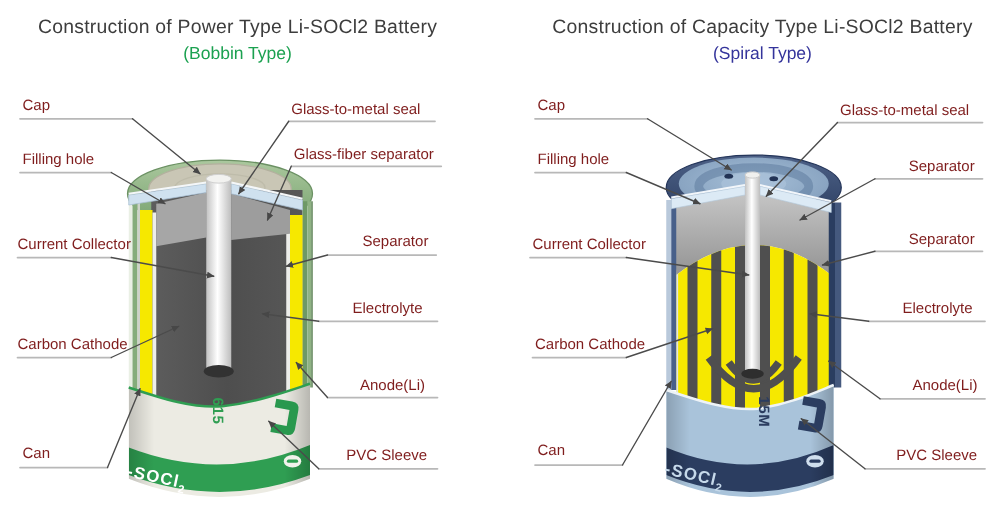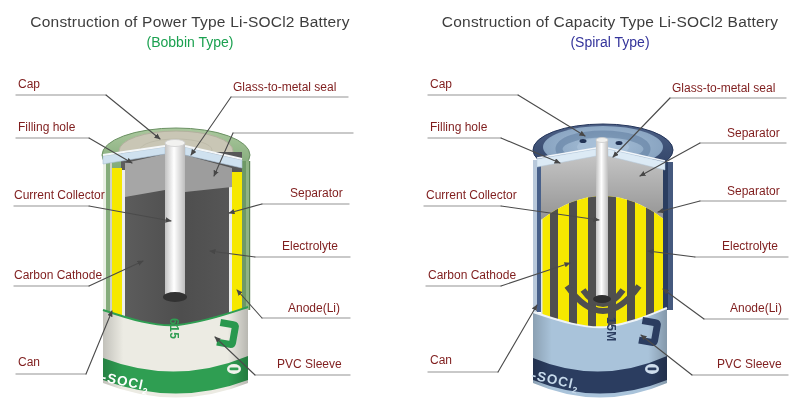--- a/index.html
+++ b/index.html
@@ -230,20 +230,21 @@
 <div class="subtitle sub-green" style="left:-10px;top:34px">(Bobbin Type)</div>
 <div class="title" style="left:410px;top:13px">Construction of Capacity Type Li-SOCl2 Battery</div>
 <div class="subtitle sub-blue" style="left:410px;top:34px">(Spiral Type)</div>
 
 <div class="lbl" style="left:18px;top:77px">Cap</div>
 <div class="lbl" style="left:18px;top:120px">Filling hole</div>
 <div class="lbl" style="left:14px;top:188px">Current Collector</div>
 <div class="lbl" style="left:14px;top:268px">Carbon Cathode</div>
 <div class="lbl" style="left:18px;top:355px">Can</div>
 <div class="lbl" style="left:233px;top:80px">Glass-to-metal seal</div>
+<div class="lbl" style="left:235px;top:116px">Glass-fiber separator</div>
 <div class="lbl" style="left:290px;top:186px">Separator</div>
 <div class="lbl" style="left:282px;top:239px">Electrolyte</div>
 <div class="lbl" style="left:288px;top:301px">Anode(Li)</div>
 <div class="lbl" style="left:277px;top:357px">PVC Sleeve</div>
 
 <div class="lbl" style="left:430px;top:77px">Cap</div>
 <div class="lbl" style="left:430px;top:120px">Filling hole</div>
 <div class="lbl" style="left:426px;top:188px">Current Collector</div>
 <div class="lbl" style="left:428px;top:268px">Carbon Cathode</div>
 <div class="lbl" style="left:430px;top:353px">Can</div>

